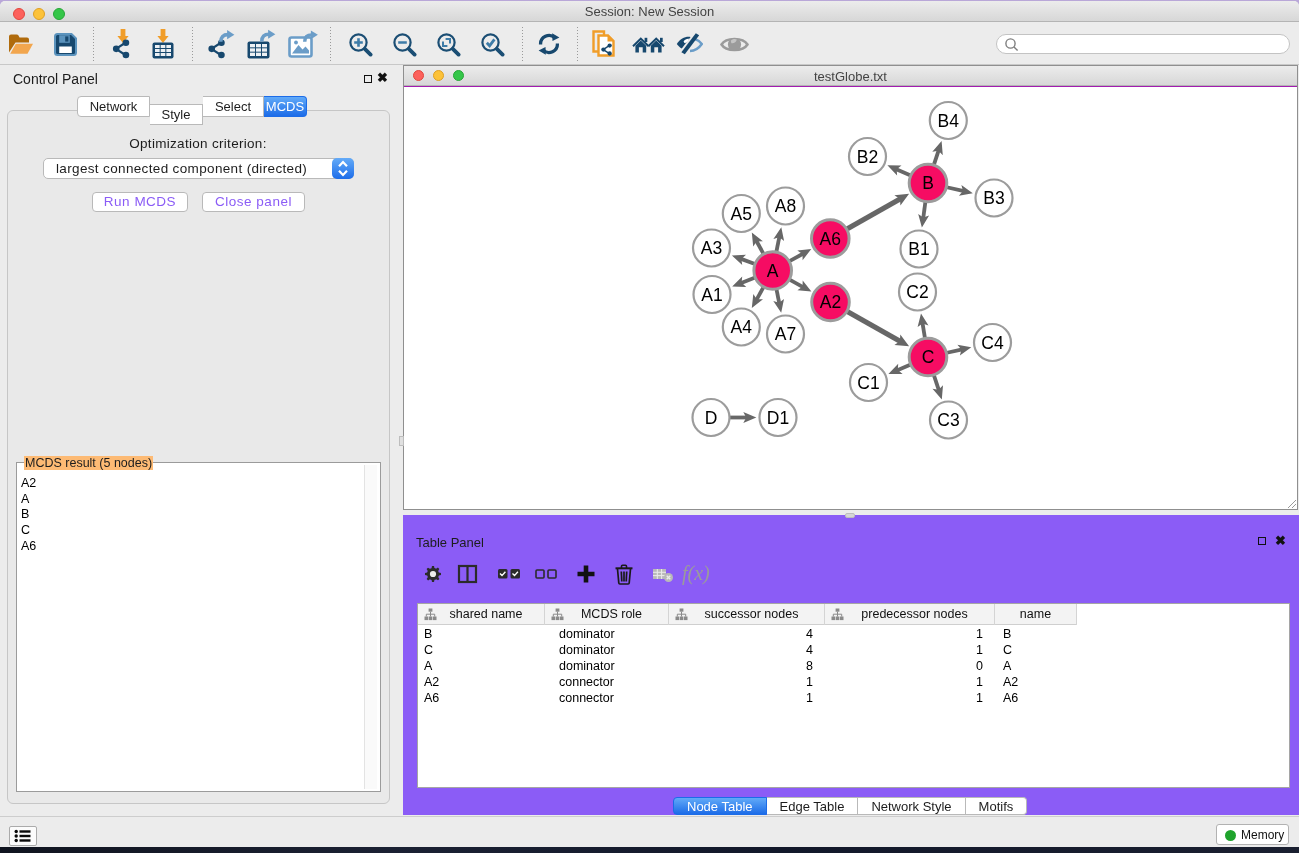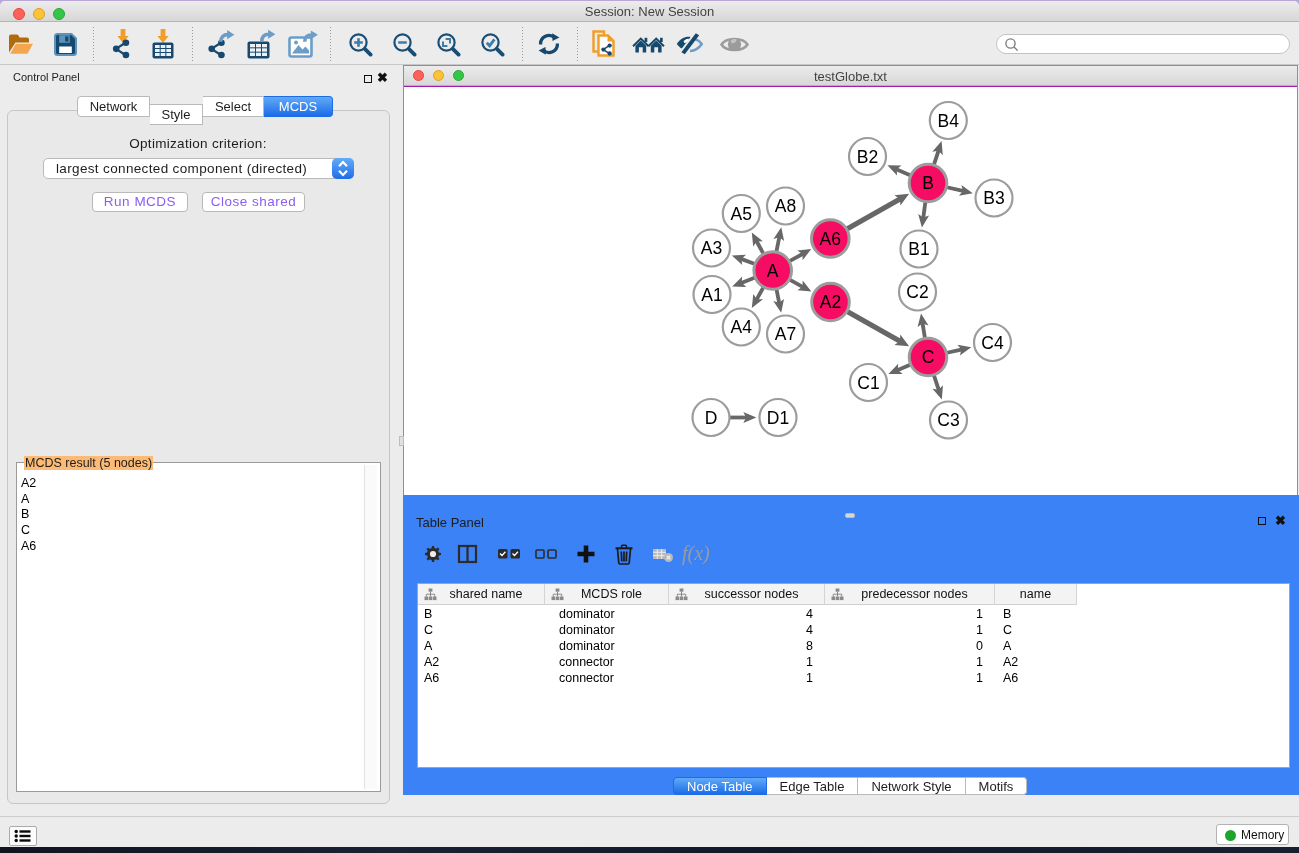--- a/index.html
+++ b/index.html
@@ -13,21 +13,21 @@
 .tl.r { background:#fc615c; border:1px solid #e2463d; }
 .tl.y { background:#fcc239; border:1px solid #dfa023; }
 .tl.g { background:#35c649; border:1px solid #27a637; }
 
 #toolbar { position:absolute; left:0; top:22px; width:1299px; height:42px; background:#ececec; border-bottom:1px solid #c8c8c8; }
 .tbsep { position:absolute; top:4px; height:34px; width:1px; background-image:linear-gradient(#9a9a9a 33%, rgba(0,0,0,0) 0%); background-size:1px 3px; }
 .tbi { position:absolute; top:0; }
 #searchbox { position:absolute; left:996px; top:11px; width:294px; height:20px; background:#fff; border:1px solid #c3c3c3; border-radius:10px; }
 
 #cpanel { position:absolute; left:0; top:64px; width:396px; height:746px; background:#ececec; }
-#cpanel .phead { position:absolute; left:13px; top:6px; font-size:11px; color:#1d1d1d; }
+#cpanel .phead { position:absolute; left:13px; top:6px; font-size:14px; color:#1d1d1d; }
 .dock { position:absolute; top:9.5px; width:8px; height:8px; border:1.5px solid #111; background:transparent; }
 .dockx { position:absolute; top:5px; font-size:13px; font-weight:bold; color:#111; }
 #cpbox { position:absolute; left:7px; top:45px; width:383px; height:694px; background:#e9e9e9; border:1px solid #c6c6c6; border-radius:6px; }
 #cptabs { position:absolute; left:77px; top:31px; height:21px; display:flex; font-size:13px; }
 #cptabs .tab { height:21px; line-height:20px; background:#fff; border:1px solid #b9b9b9; border-left:none; padding:0; color:#1d1d1d; text-align:center; }
 #cptabs .tab.first { border-left:1px solid #b9b9b9; border-radius:4px 0 0 4px; }
 #cptabs .tab.sel { background:linear-gradient(#61aaf8,#1c6ce8); border-color:#1c6ce8; color:#fff; border-radius:0 4px 4px 0; }
 #optlabel { position:absolute; left:0; width:396px; top:71px; text-align:center; font-size:13.5px; letter-spacing:0.3px; color:#1d1d1d; }
 #dropdown { position:absolute; left:43px; top:93px; width:311px; height:21px; background:#fff; border:1px solid #b9b9b9; border-radius:5px; font-size:13.5px; letter-spacing:0.35px; color:#1d1d1d; line-height:19px; padding-left:12px; }
 #dropdown .stepper { position:absolute; right:-1px; top:-1px; width:22px; height:21px; background:linear-gradient(#64abf8,#1d6de9); border-radius:5px; }
@@ -37,21 +37,21 @@
 #mcdslegend { position:absolute; left:7px; top:-7px; background:#fdba74; padding:0 1px; font-size:12.5px; color:#1d1d1d; }
 #mcdslist { position:absolute; left:4px; top:13px; font-size:12.5px; color:#000; line-height:15.7px; }
 #mcdssb { position:absolute; right:3px; top:2px; bottom:2px; width:13px; background:#fafafa; border-left:1px solid #e3e3e3; }
 
 #netwin { position:absolute; left:403px; top:64px; width:895px; height:445px; background:#a21caf; border:1px solid #8f8f8f; }
 #nettb { position:absolute; left:0; top:0; width:100%; height:20px; background:linear-gradient(#ececec,#d7d7d7); border-bottom:1px solid #b4b4b4; }
 #nettb .title { position:absolute; left:0; right:0; top:3px; text-align:center; font-size:13px; color:#434343; }
 #netcanvas { position:absolute; left:0; top:21px; width:893px; height:422px; background:#fff; overflow:hidden; }
 #lefthandle { position:absolute; left:-5px; top:370px; width:5px; height:10px; background:#e0e0e0; border:1px solid #bdbdbd; }
 
-#tpanel { position:absolute; left:403px; top:494px; width:896px; height:300px; background:#3b82f6; }
+#tpanel { position:absolute; left:403px; top:514px; width:896px; height:300px; background:#8b5cf6; }
 #tpanel .phead { position:absolute; left:13px; top:20px; font-size:13px; color:#1d1d1d; }
 #ttoolbar { position:absolute; left:14px; top:45px; height:40px; }
 #tableblock { position:absolute; left:14px; top:88px; width:873px; height:185px; background:#fff; border:1px solid #a5a5a5; }
 #thead { position:absolute; left:0; top:0; width:659px; height:21px; background:#f3f3f3; border-bottom:1px solid #cfcfcf; font-size:12.5px; color:#111; }
 #thead .hc { position:absolute; top:0; height:21px; border-right:1px solid #d4d4d4; text-align:center; line-height:21px; }
 #tbody { position:absolute; left:0; top:22px; width:100%; font-size:12.5px; color:#000; }
 .trow { position:absolute; height:16px; line-height:16px; }
 #btabs { position:absolute; left:270px; top:282px; height:18px; display:flex; font-size:13px; }
 #btabs .tab { height:18px; line-height:17px; background:#fff; border:1px solid #b9b9b9; border-left:none; padding:0 13px; color:#1d1d1d; }
 #btabs .tab.sel { background:linear-gradient(#61aaf8,#1c6ce8); border-color:#1c6ce8; color:#fff; border-radius:4px 0 0 4px; border-left:1px solid #1c6ce8; }
@@ -235,31 +235,31 @@
   </div>
   <div id="cpanel">
     <div class="phead">Control Panel</div>
     <div class="dock" style="left:364px;"></div>
     <div class="dockx" style="left:377px;">✖</div>
     <div id="cpbox"></div>
     <div id="cptabs">
       <div class="tab first" style="width:73px;">Network</div>
         <div class="tab" style="width:53px;margin-top:8px;">Style</div>
         <div class="tab" style="width:61px;">Select</div>
-        <div class="tab sel" style="width:69px;">MCDS</div>
+        <div class="tab sel" style="width:43px;">MCDS</div>
     </div>
     <div id="optlabel">Optimization criterion:</div>
     <div id="dropdown">largest connected component (directed)
       <div class="stepper"><svg width="22" height="21" viewBox="0 0 22 21">
             <path d="M7 8.2 L11 4 L15 8.2" fill="none" stroke="#fff" stroke-width="2.2"></path>
             <path d="M7 12.8 L11 17 L15 12.8" fill="none" stroke="#fff" stroke-width="2.2"></path>
           </svg></div>
     </div>
     <div class="btn" style="left:92px; top:127px; width:96px;">Run MCDS</div>
-    <div class="btn" style="left:202px; top:127px; width:103px;">Close shared</div>
+    <div class="btn" style="left:202px; top:127px; width:103px;">Close panel</div>
     <div id="mcdsbox">
       <div id="mcdslegend">MCDS result (5 nodes)</div>
       <div id="mcdslist">A2<br>A<br>B<br>C<br>A6</div>
       <div id="mcdssb"></div>
     </div>
   </div>
   <div id="netwin">
     <div id="nettb">
       <div class="tl r" style="left:9px; top:4px; width:11px; height:11px;"></div>
       <div class="tl y" style="left:29px; top:4px; width:11px; height:11px;"></div>

